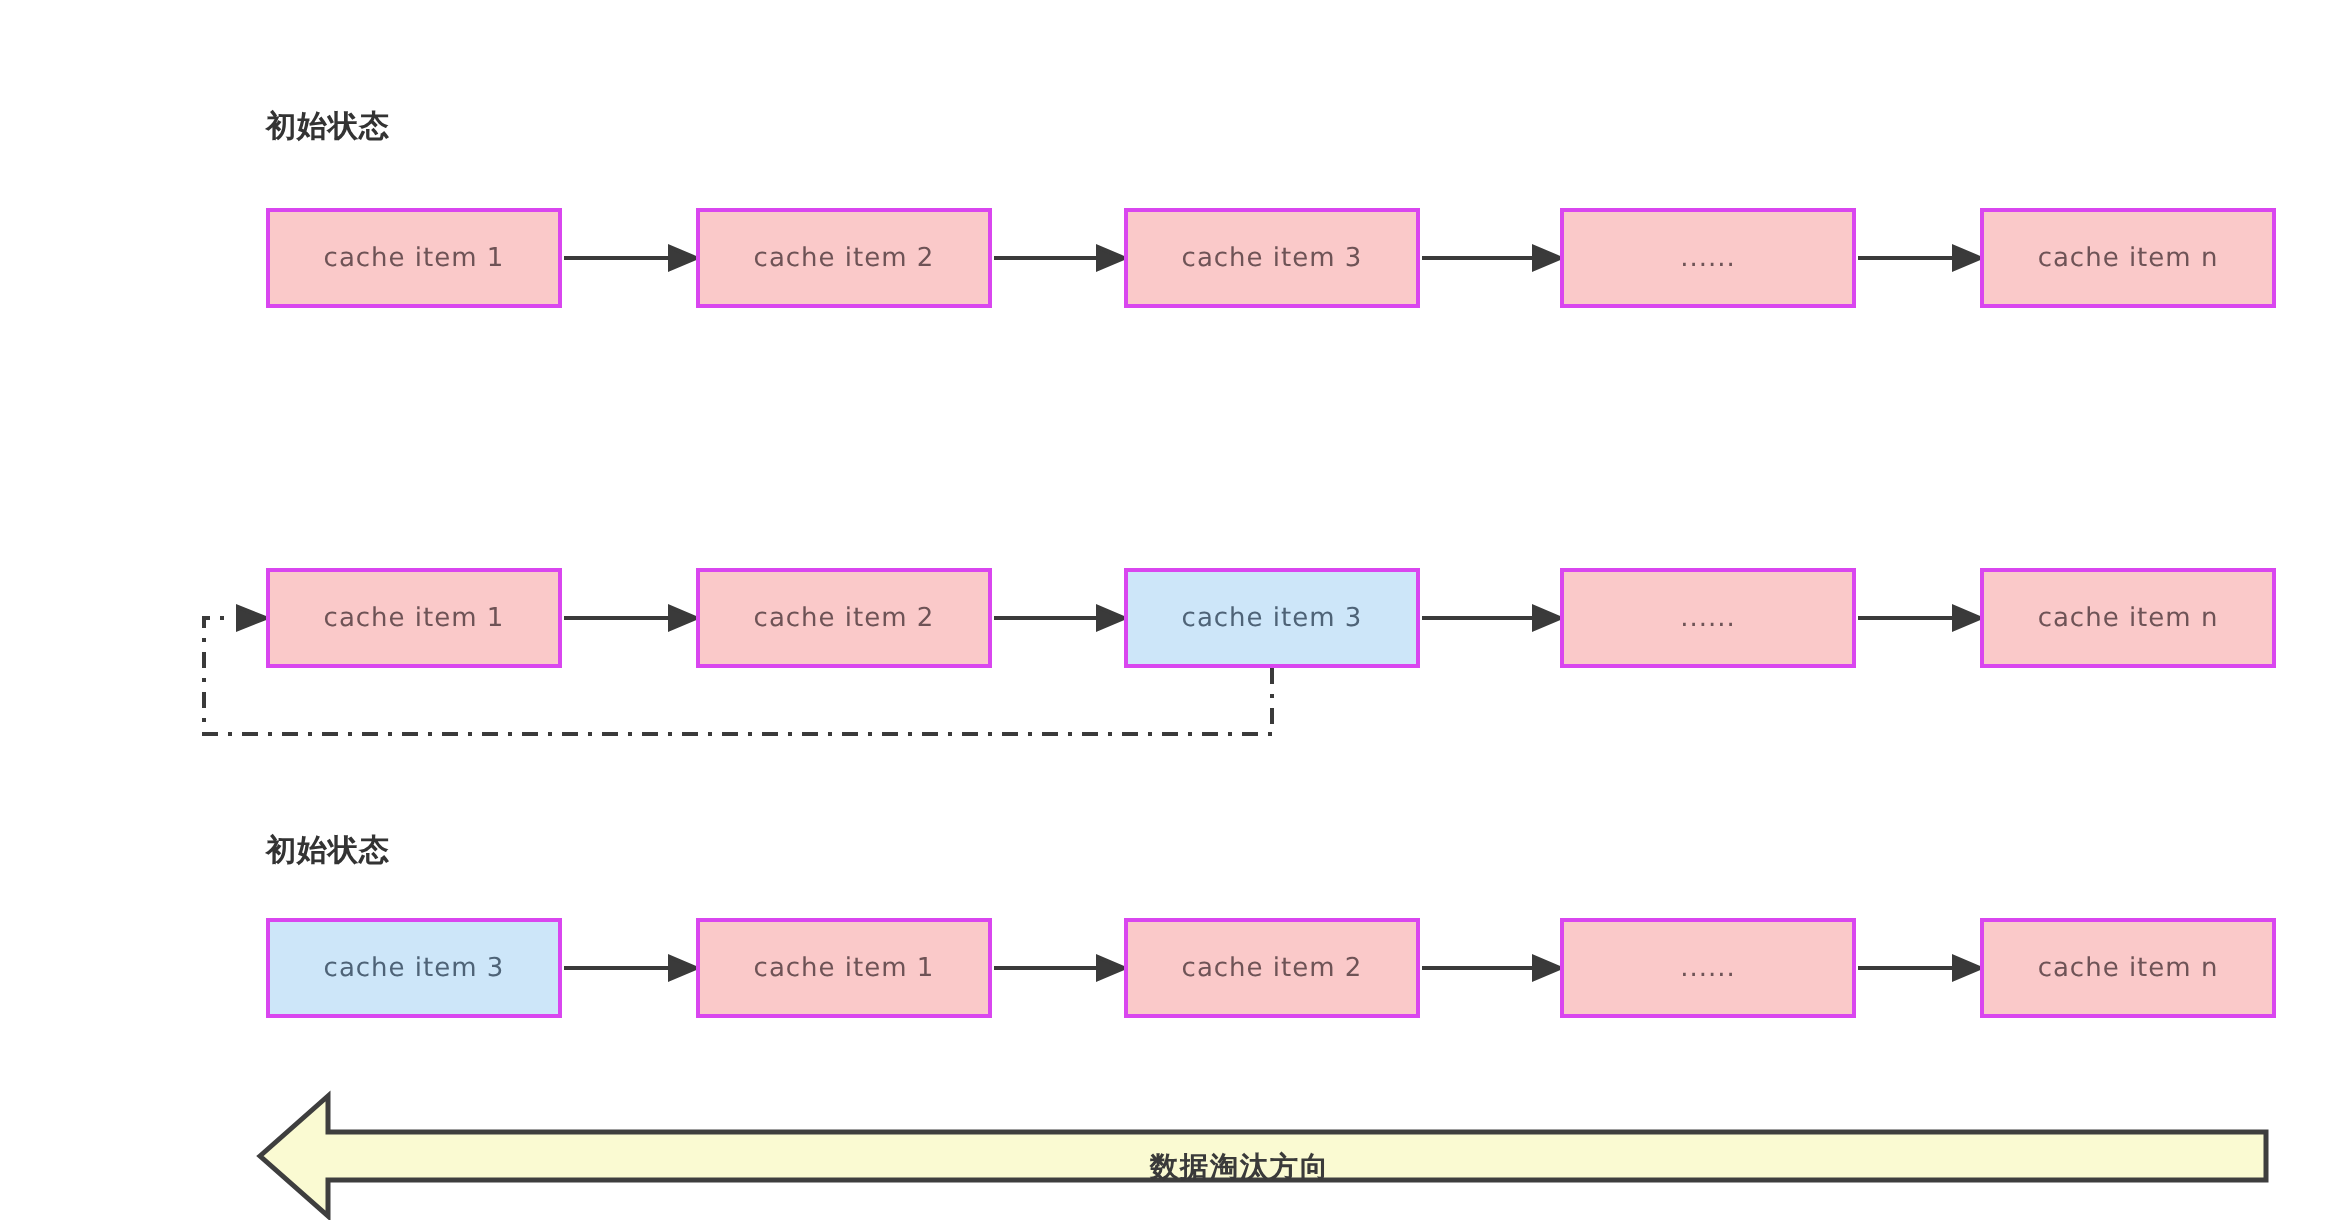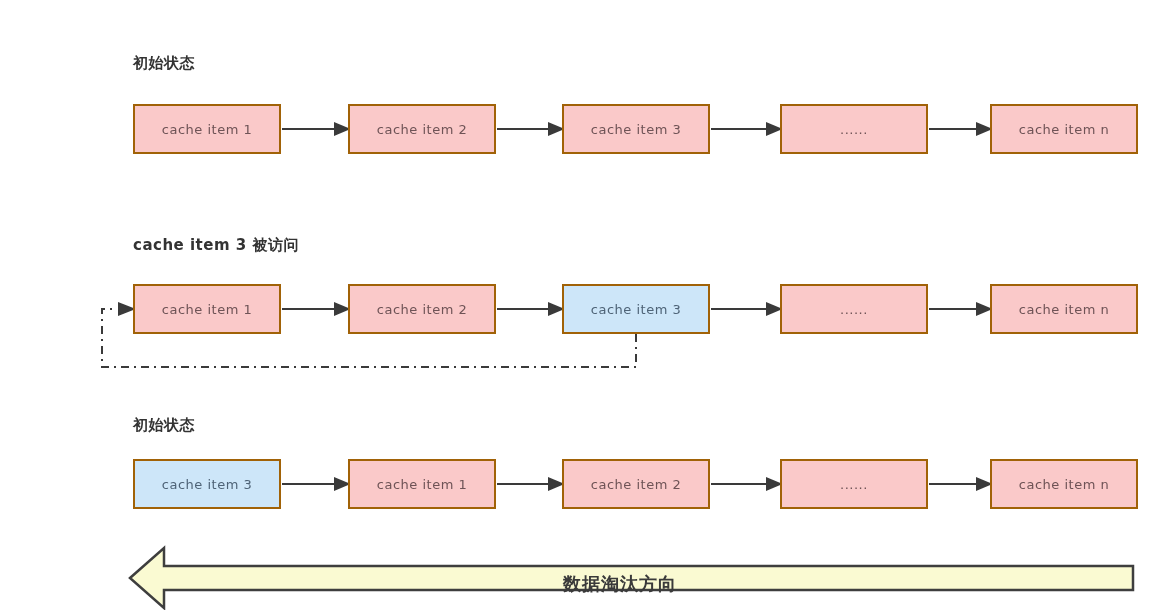--- a/index.html
+++ b/index.html
@@ -16,37 +16,37 @@
     font-size:15px;
     font-weight:bold;
     color:#333333;
     letter-spacing:0.5px;
     white-space:nowrap;
   }
   .box{
     position:absolute;
     width:148px;height:50px;
     box-sizing:border-box;
-    border:2px solid #a16207;
+    border:2px solid #d946ef;
     display:flex;align-items:center;justify-content:center;
     font-size:13px;
     letter-spacing:0.5px;
     white-space:nowrap;
   }
   .box[data-color="pink"]{background:#fac9c9;color:#6e5356;}
   .box[data-color="blue"]{background:#cde6f9;color:#4e6377;}
   #connector-layer{
     position:absolute;left:0;top:0;width:1176px;height:610px;
     pointer-events:none;
   }
   .eviction-label{
     position:absolute;
     left:470px;top:566px;width:300px;height:36px;
     display:flex;align-items:center;justify-content:center;
-    font-size:18px;font-weight:bold;color:#3a3a3a;
+    font-size:14px;font-weight:bold;color:#3a3a3a;
     letter-spacing:1px;
   }
 </style>
 </head>
 <body>
 
 <div id="canvas">
 
   <svg id="connector-layer" width="1176" height="610" viewBox="0 0 1176 610" xmlns="http://www.w3.org/2000/svg">
     <g stroke="#3a3a3a" stroke-width="2" fill="#3a3a3a">
@@ -85,21 +85,20 @@
     <polygon points="130,578 164,548 164,566 1133,566 1133,590 164,590 164,608" fill="#fafad2" stroke="#3e3e3e" stroke-width="2.5" stroke-linejoin="miter"></polygon>
   </svg>
 
   <div class="sec-title" style="left:133px;top:54px">初始状态</div>
   <div class="box" style="left:133px;top:104px" data-color="pink">cache item 1</div>
   <div class="box" style="left:348px;top:104px" data-color="pink">cache item 2</div>
   <div class="box" style="left:562px;top:104px" data-color="pink">cache item 3</div>
   <div class="box" style="left:780px;top:104px" data-color="pink">......</div>
   <div class="box" style="left:990px;top:104px" data-color="pink">cache item n</div>
 
-  <div class="sec-title" style="left:133px;top:236px">cache item 3 被访问</div>
   <div class="box" style="left:133px;top:284px" data-color="pink">cache item 1</div>
   <div class="box" style="left:348px;top:284px" data-color="pink">cache item 2</div>
   <div class="box" style="left:562px;top:284px" data-color="blue">cache item 3</div>
   <div class="box" style="left:780px;top:284px" data-color="pink">......</div>
   <div class="box" style="left:990px;top:284px" data-color="pink">cache item n</div>
 
   <div class="sec-title" style="left:133px;top:416px">初始状态</div>
   <div class="box" style="left:133px;top:459px" data-color="blue">cache item 3</div>
   <div class="box" style="left:348px;top:459px" data-color="pink">cache item 1</div>
   <div class="box" style="left:562px;top:459px" data-color="pink">cache item 2</div>

